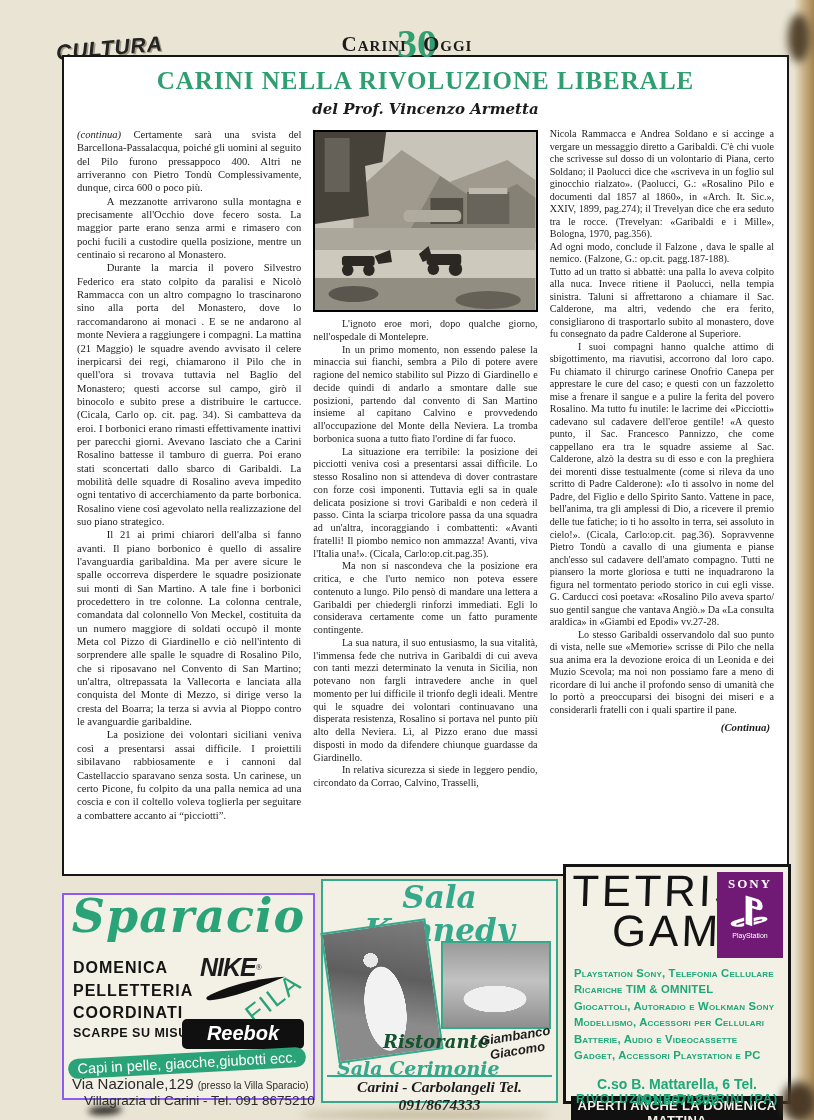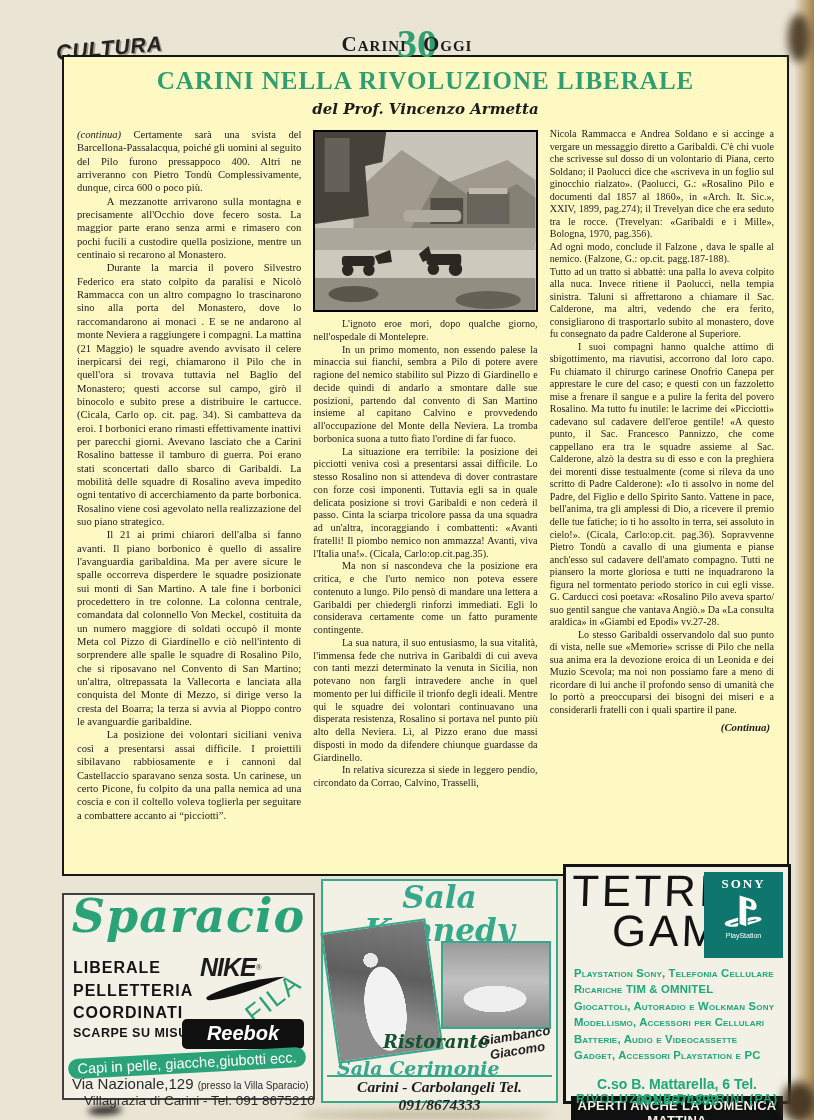--- a/index.html
+++ b/index.html
@@ -19,42 +19,42 @@
     font-family:"Liberation Sans",sans-serif;font-weight:900;font-style:italic;
     font-size:21px;letter-spacing:1px;color:#232323;
     text-shadow:1.5px 1.5px 0 #a49c88, .5px .5px 0 #6d675a;}
   .masthead{position:absolute;left:0;top:14px;width:814px;text-align:center;
     font-family:"Liberation Serif",serif;font-weight:700;}
   .masthead .mh-txt{font-size:21px;font-variant:small-caps;letter-spacing:1px;position:relative;z-index:2;}
   .masthead .mh-num{font-size:40px;color:#2f9e70;margin:0 -14px 0 -10px;position:relative;z-index:1;top:6px;}
 
   
   .article-box{position:absolute;left:62px;top:55px;width:727px;height:821px;
-    border:2px solid #161616;background:#fef9c3;box-sizing:border-box;}
+    border:2px solid #161616;background:#ffffff;box-sizing:border-box;}
   .art-title{margin:10px 8px 0;text-align:center;color:#2f9e70;
     font-family:"Liberation Serif",serif;font-weight:700;font-size:25px;letter-spacing:1px;}
   .art-byline{margin:5px 0 2px;text-align:center;font-family:"DejaVu Serif",serif;
     font-style:italic;font-weight:600;font-size:15px;}
   .cols{display:flex;gap:12px;padding:8px 13px 0;height:736px;overflow:hidden;}
   .col{flex:1 1 0;text-align:justify;}
   .col1{font-size:10.6px;line-height:1.26;}
   .col2{font-size:10.2px;line-height:1.25;}
   .col3{font-size:10.1px;line-height:1.24;}
   .para{margin:0;}
   .para.ind{text-indent:2.8em;}
   .para i{font-style:italic;}
   figure.photo{margin:2px 0 6px;border:2px solid #000;padding:0;height:178px;overflow:hidden;background:#d3cfc3;}
   figure.photo svg{display:block;width:100%;height:100%;}
   .continua{text-align:right;font-weight:700;font-style:italic;font-size:10.8px;margin-top:5px;padding-right:4px;}
 
   
   .ad{position:absolute;box-sizing:border-box;background:#f3f0e6;}
 
   
-  .ad-sparacio{left:62px;top:893px;width:253px;height:207px;border:2px solid #404040;}
+  .ad-sparacio{left:62px;top:893px;width:253px;height:207px;border:2px solid #8b5cf6;}
   .sp-name{font-family:"DejaVu Serif",serif;font-style:italic;font-weight:700;
     font-size:46px;color:#2aa378;text-align:center;line-height:1;margin-top:-2px;letter-spacing:1px;}
   .sp-lines{position:absolute;left:9px;top:62px;font-family:"Liberation Sans",sans-serif;
     font-weight:700;color:#141414;}
   .sp-line{font-size:16px;letter-spacing:1px;line-height:1.42;}
   .sp-line:last-child{font-size:12.5px;letter-spacing:.5px;}
   .nike{position:absolute;left:136px;top:58px;width:100px;}
   .nike .nk-word{font-family:"Liberation Sans",sans-serif;font-style:italic;font-weight:900;
     font-size:25px;letter-spacing:-1px;}
   .nike sup{font-size:8px;}
@@ -96,21 +96,21 @@
     font-family:"Liberation Sans",sans-serif;font-weight:900;font-style:italic;font-size:13px;line-height:1.15;}
   .kn-rule{position:absolute;left:4px;top:194px;width:225px;border-top:2px solid #36a88c;}
   .kn-phone{position:absolute;left:0;top:197px;width:100%;text-align:center;
     font-family:"Liberation Serif",serif;font-weight:700;font-style:italic;font-size:15.5px;}
 
   
   .ad-tetris{left:563px;top:864px;width:228px;height:240px;border:3px solid #141414;}
   .tt-name{font-family:"Liberation Sans",sans-serif;font-weight:400;color:#141414;line-height:.92;}
   .tt-n1{font-size:44px;letter-spacing:3px;margin:4px 0 0 6px;transform:skewX(-2deg);}
   .tt-n2{font-size:44px;letter-spacing:3px;margin:0 0 0 46px;transform:skewX(-2deg);}
-  .sony-box{position:absolute;right:5px;top:5px;width:79px;height:86px;background:#0f766e;
+  .sony-box{position:absolute;right:5px;top:5px;width:66px;height:86px;background:#701a75;
     color:#fff;text-align:center;}
   .sony-word{font-family:"Liberation Serif",serif;font-weight:700;font-size:13px;letter-spacing:2px;margin-top:4px;}
   .sony-box svg{display:block;margin:2px auto 0;}
   .ps-word{font-size:7px;font-family:"Liberation Sans",sans-serif;}
   .tt-lines{position:absolute;left:8px;top:98px;width:214px;color:#1ea87a;
     font-family:"Liberation Sans",sans-serif;font-weight:700;}
   .tt-line{font-size:11.3px;font-variant:small-caps;line-height:1.45;letter-spacing:.2px;}
   .tt-open{position:absolute;left:5px;top:189px;width:212px;background:#101010;color:#f2efe6;
     text-align:center;font-family:"Liberation Sans",sans-serif;font-weight:900;font-size:13px;
     padding:2px 0;letter-spacing:.3px;margin-top:40px;}
@@ -194,21 +194,21 @@
             <p class="para ind">Lo stesso Garibaldi osservandolo dal suo punto di vista, nelle sue «Memorie» scrisse di Pilo che nella sua anima era la devozione eroica di un Leonida e dei Muzio Scevola; ma noi non possiamo fare a meno di ricordare di lui anche il profondo senso di umanità che lo portò a preoccuparsi dei bisogni dei miseri e a considerarli fratelli con i quali spartire il pane.</p>
           </div>
         <div class="continua">(Continua)</div>
       </div>
     </div>
   </div>
 
   <div class="ad ad-sparacio">
     <div class="sp-name">Sparacio</div>
     <div class="sp-lines">
-        <div class="sp-line">LIBERALE</div>
+        <div class="sp-line">DOMENICA</div>
         <div class="sp-line">PELLETTERIA</div>
         <div class="sp-line">COORDINATI</div>
         <div class="sp-line">SCARPE SU MISURA</div>
       </div>
     <div class="nike">
       <span class="nk-word">NIKE</span><sup>®</sup>
       <svg width="92" height="26" viewBox="0 0 96 30">
         <path d="M3 24 C22 13 55 3 93 1 C58 16 24 27 7 28 C3 28 1 27 3 24 Z" fill="#111"></path>
       </svg>
     </div>

